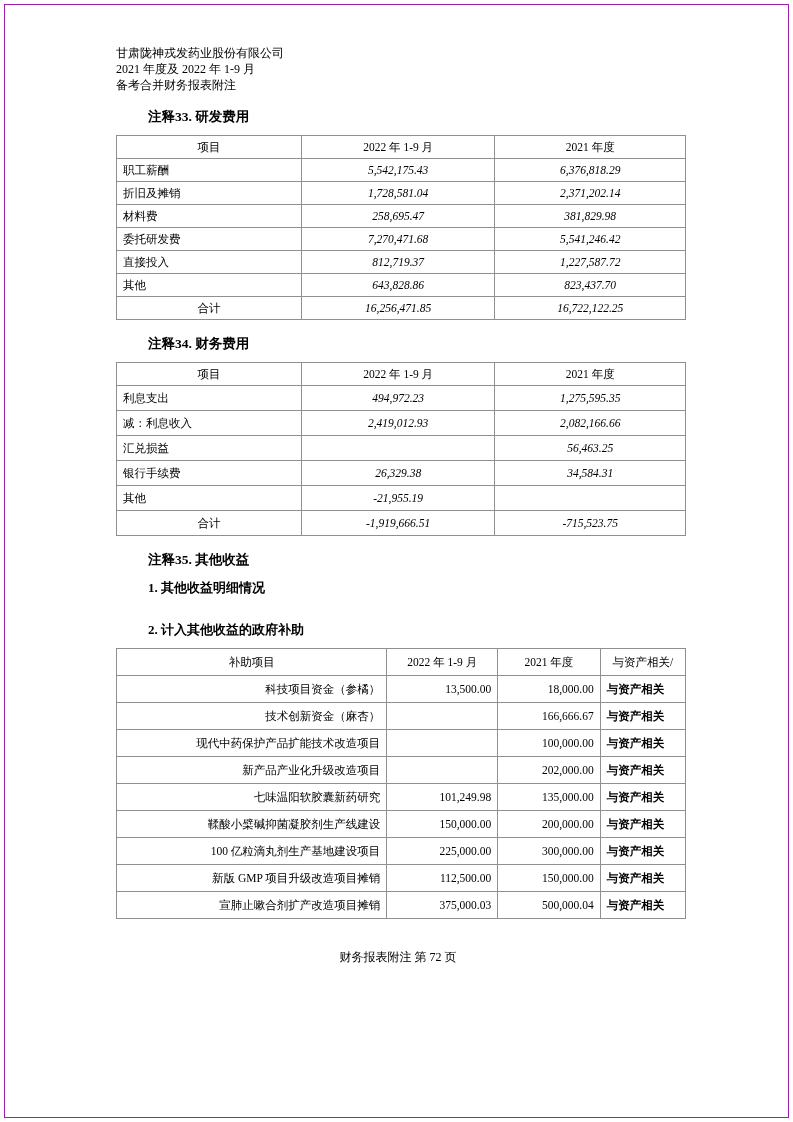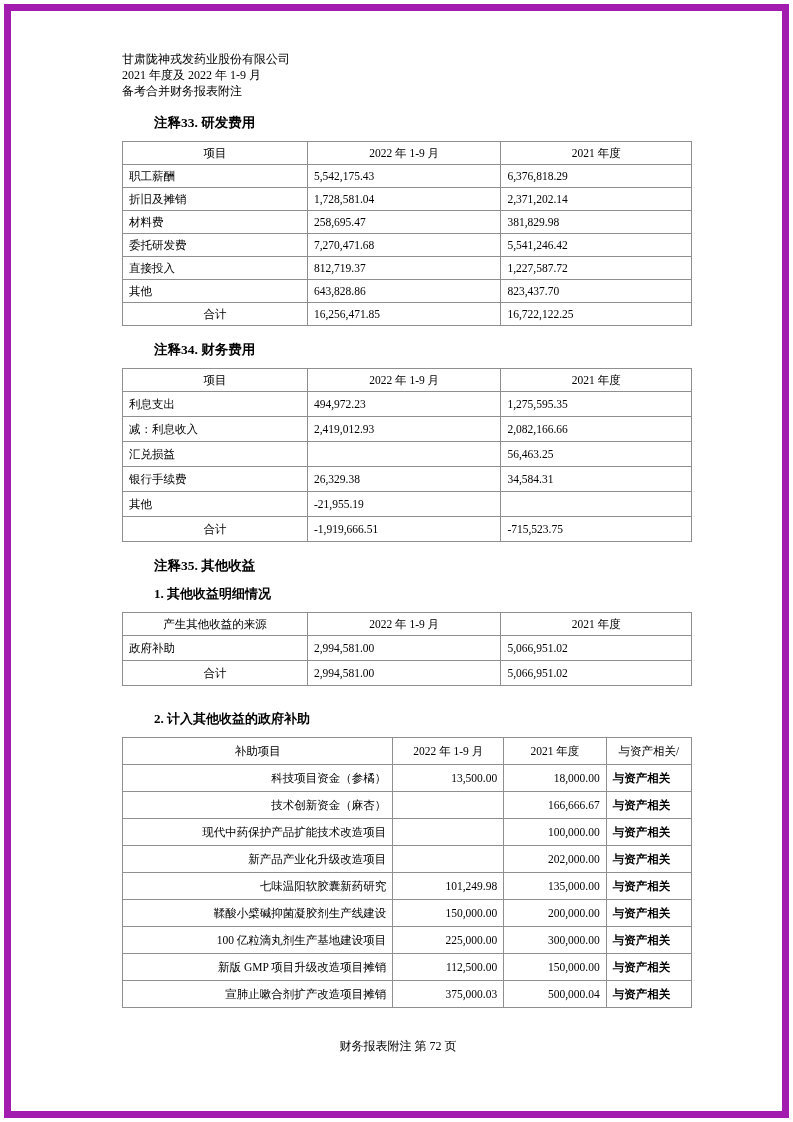--- a/index.html
+++ b/index.html
@@ -5,21 +5,21 @@
   * { box-sizing: border-box; }
   html, body { margin: 0; padding: 0; background: #ffffff; }
   body {
     width: 793px; height: 1122px;
     font-family: "Liberation Serif", "DejaVu Serif", serif;
     color: #000;
     position: relative;
   }
   .page {
     position: absolute; top: 4px; left: 4px; right: 4px; bottom: 4px;
-    border: 7px solid #a21caf;
+    border: 1px solid #a21caf;
     background: #fff;
     padding: 40px 108px 0 111px;
   }
   .doc-header { font-size: 12px; line-height: 16px; }
   .doc-header div { white-space: nowrap; }
   .note-title {
     font-size: 13.5px; font-weight: bold;
     margin: 15px 0 9px 32px;
   }
   .sub-title {
@@ -47,21 +47,21 @@
   
   .cols-3 th:nth-child(1){ width: 32.5%; }
   .cols-3 th:nth-child(2){ width: 34%; }
   .cols-3 th:nth-child(3){ width: 33.5%; }
   .cols-4 th:nth-child(1){ width: 47.5%; }
   .cols-4 th:nth-child(2){ width: 19.5%; }
   .cols-4 th:nth-child(3){ width: 18%; }
   .cols-4 th:nth-child(4){ width: 15%; }
   
   .t-lrr td:first-child { text-align: left; margin-left: 46px; }
-  .t-lrr td:nth-child(n+2) { text-align: left; }
+  .t-lrr td:nth-child(n+2) { text-align: center; font-style: italic; }
   .t-lrrl td:nth-child(1) { text-align: right; }
   .t-lrrl td:nth-child(2), .t-lrrl td:nth-child(3) { text-align: right; }
   .t-lrrl td:nth-child(4) { text-align: left; font-weight: bold; }
   tr.total-row td:first-child { text-align: center; }
   .page-footer {
     margin-top: 30px;
     text-align: center;
     font-size: 12px;
   }
 </style>
@@ -167,41 +167,20 @@
             <td>-1,919,666.51</td>
             <td>-715,523.75</td>
           </tr>
         </tbody>
       </table>
   </div>
 
   <div>
     <div class="note-title">注释35. 其他收益</div>
     <div class="sub-title">1. 其他收益明细情况</div>
-    <table class="cols-3 t-lrr rows-md">
-        <thead>
-          <tr>
-            <th>产生其他收益的来源</th>
-            <th>2022 年 1-9 月</th>
-            <th>2021 年度</th>
-          </tr>
-        </thead>
-        <tbody>
-          <tr>
-            <td>政府补助</td>
-            <td>2,994,581.00</td>
-            <td>5,066,951.02</td>
-          </tr>
-          <tr class="total-row">
-            <td>合计</td>
-            <td>2,994,581.00</td>
-            <td>5,066,951.02</td>
-          </tr>
-        </tbody>
-      </table>
     <div class="sub-title" style="margin-top:24px;">2. 计入其他收益的政府补助</div>
     <table class="cols-4 t-lrrl rows-lg">
         <thead>
           <tr>
             <th>补助项目</th>
             <th>2022 年 1-9 月</th>
             <th>2021 年度</th>
             <th>与资产相关/</th>
           </tr>
         </thead>

